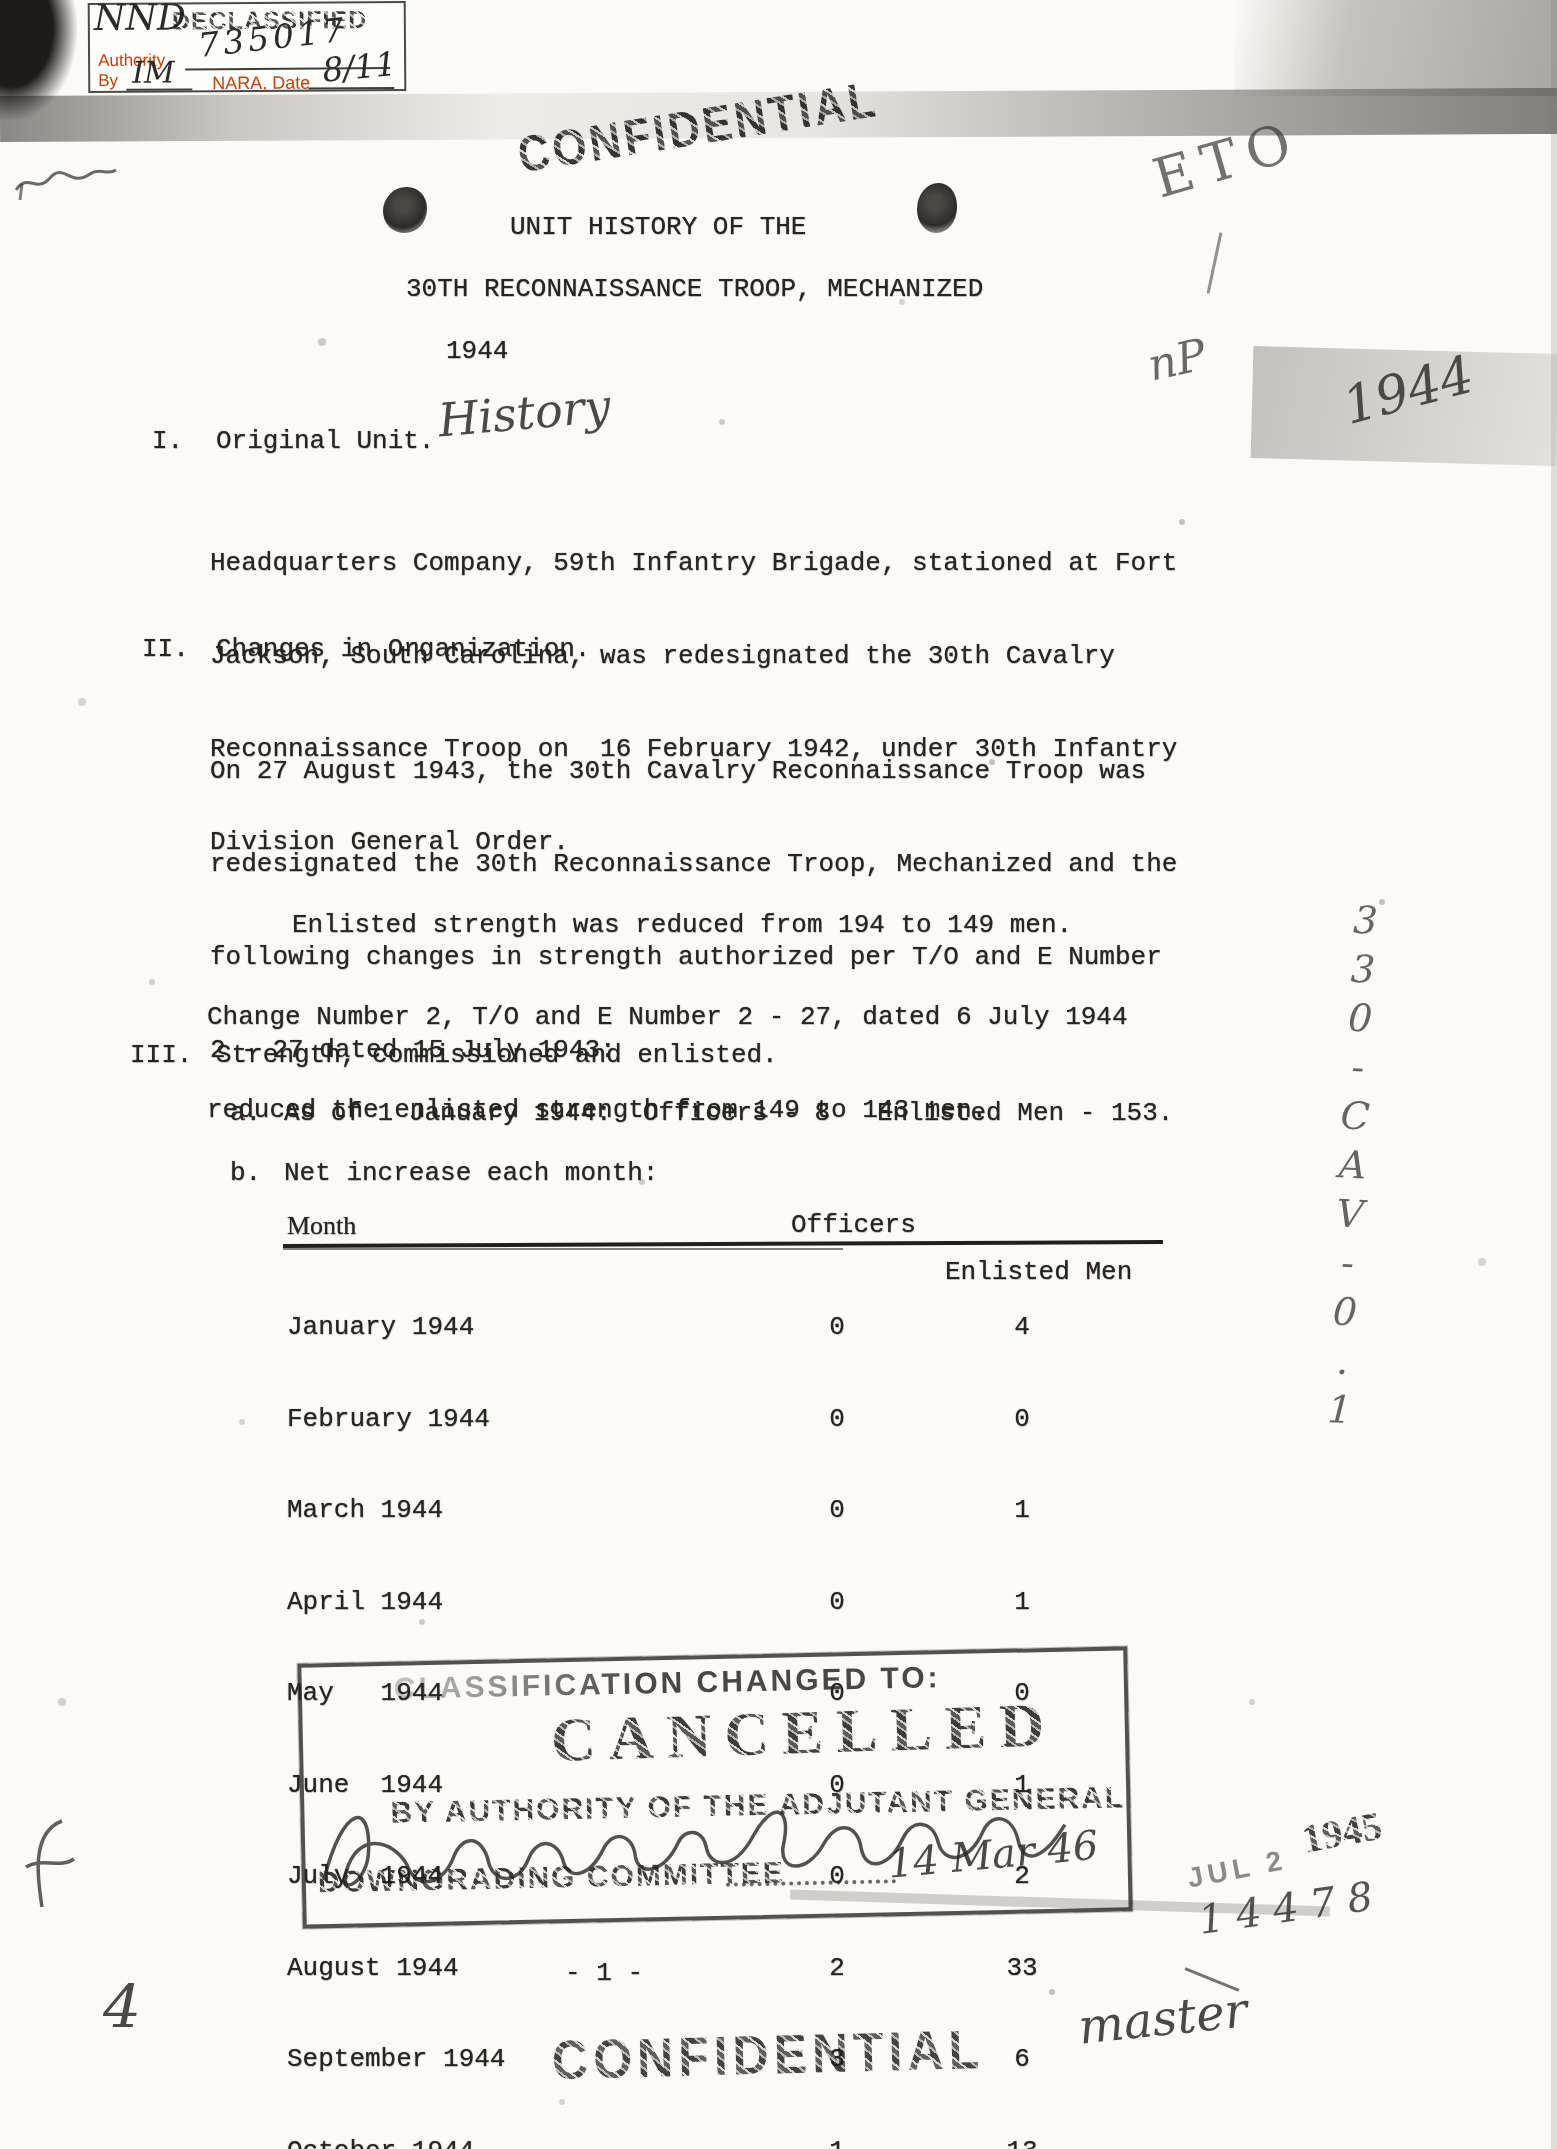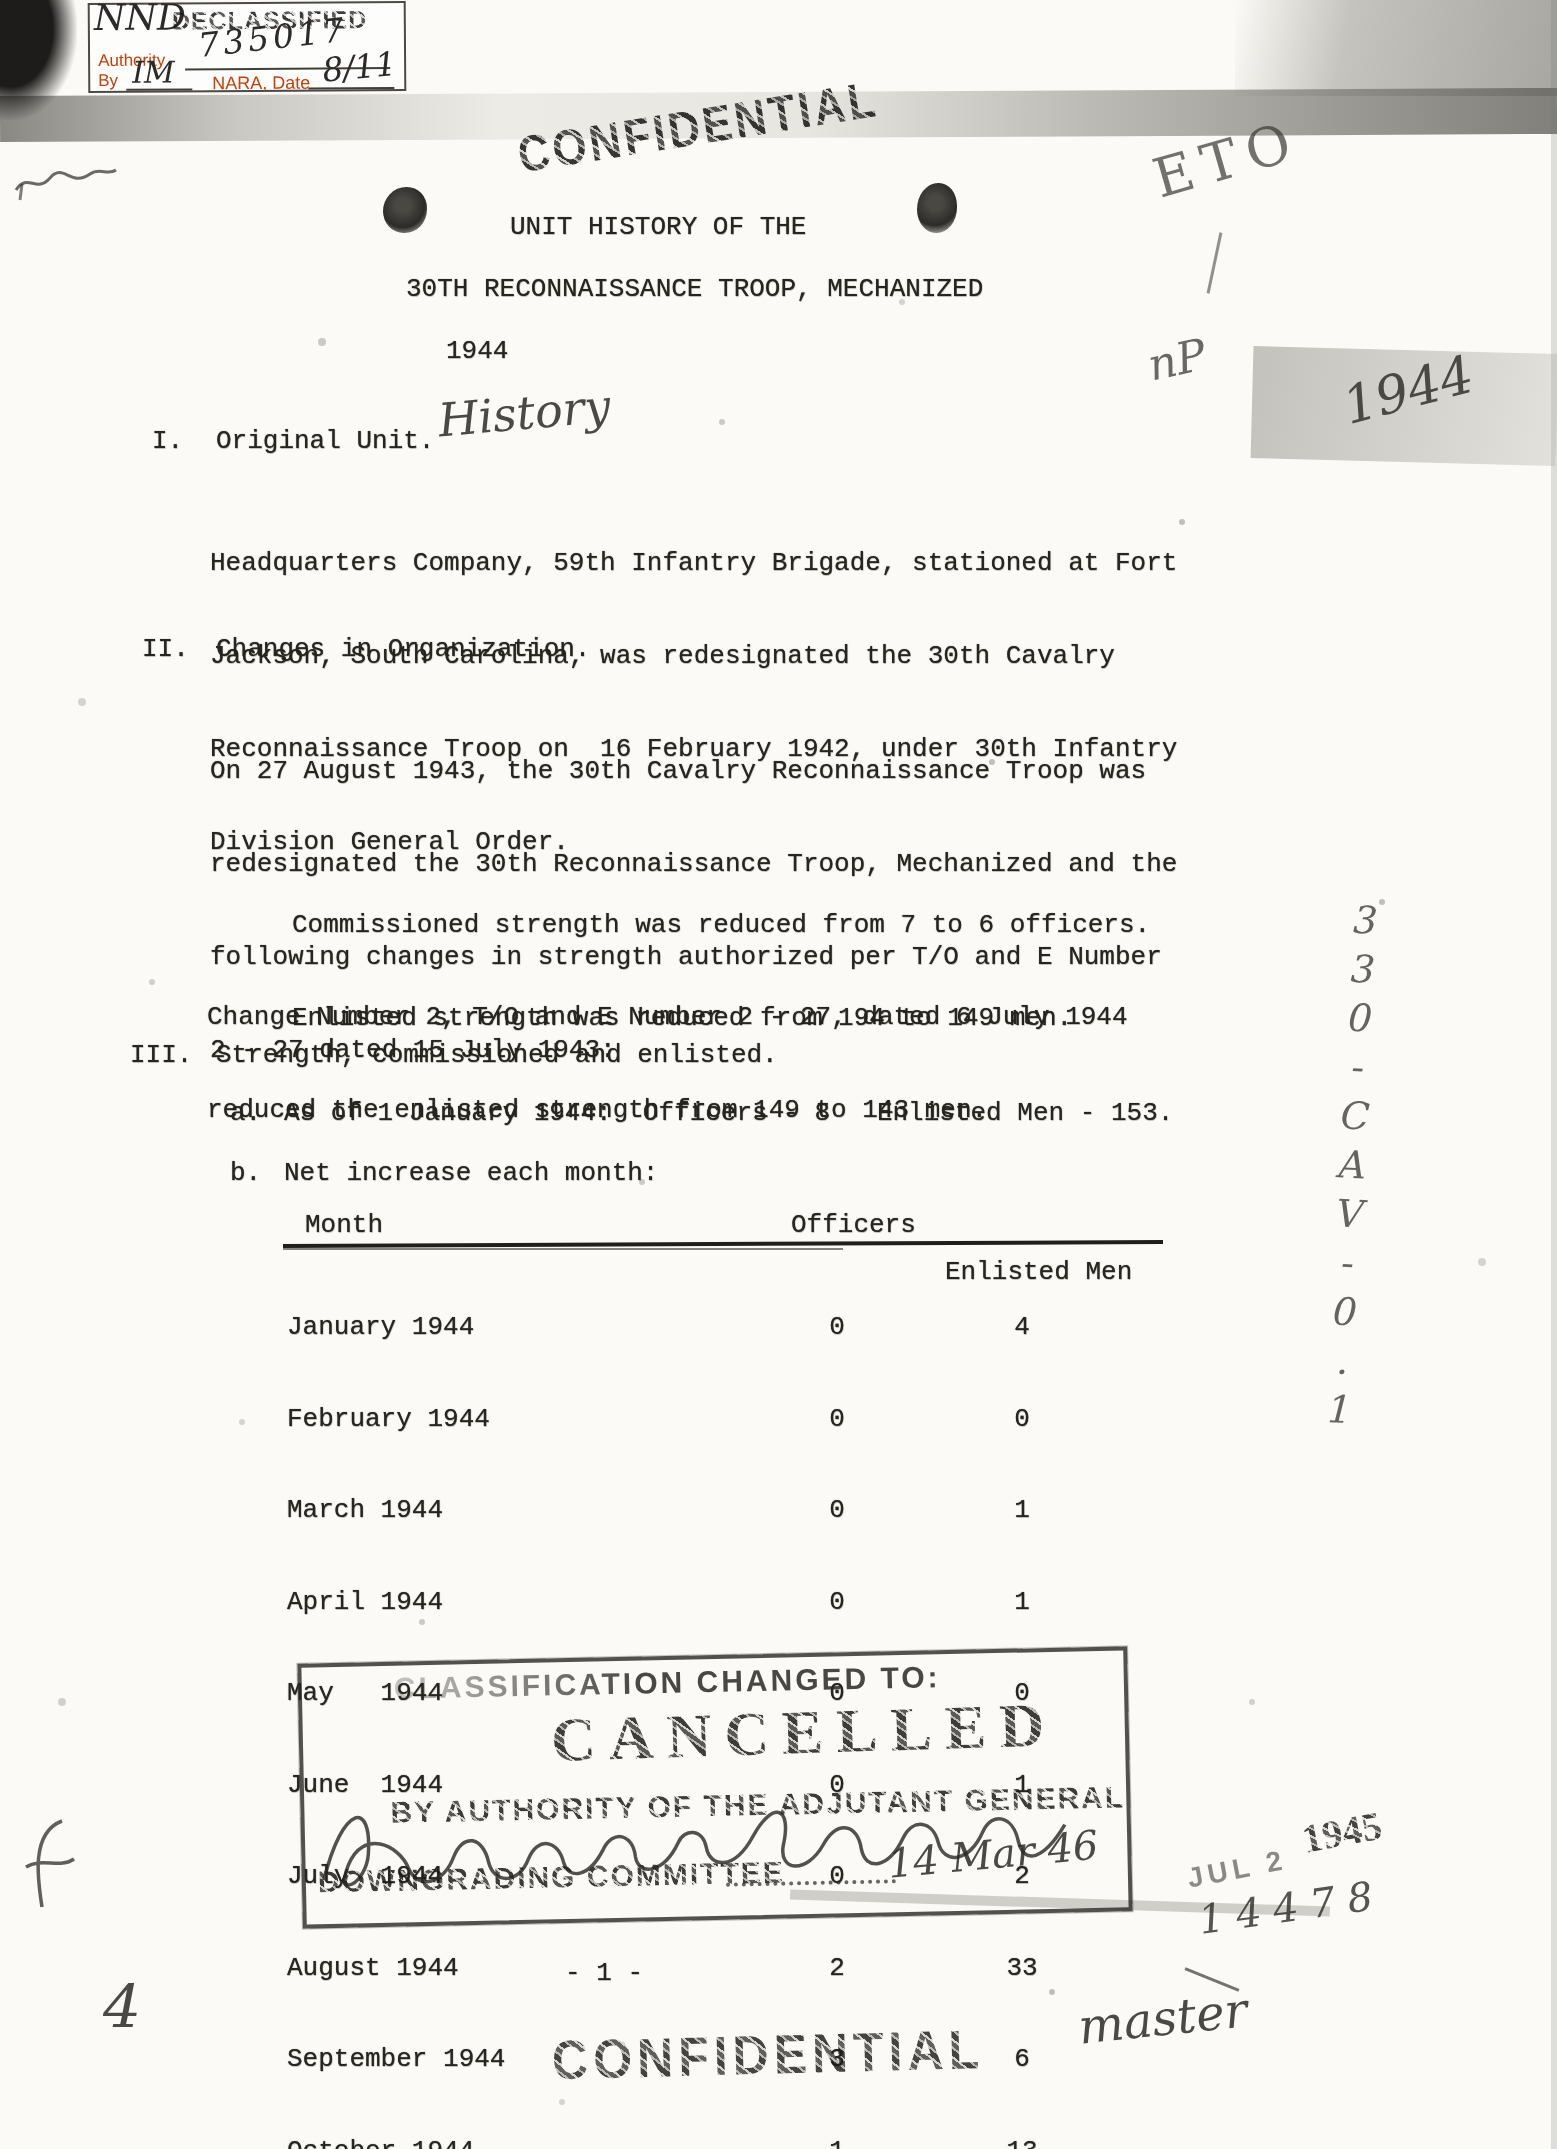--- a/index.html
+++ b/index.html
@@ -137,36 +137,35 @@
 
   <div class="abs mono" style="left:142px; top:634px;">II.</div>
   <div class="abs mono" style="left:216px; top:634px;">Changes in Organization.</div>
   <div class="abs mono" style="left:210px; top:694px;">
     <div>On 27 August 1943, the 30th Cavalry Reconnaissance Troop was</div>
     <div>redesignated the 30th Reconnaissance Troop, Mechanized and the</div>
     <div>following changes in strength authorized per T/O and E Number</div>
     <div>2 - 27 dated 15 July 1943:</div>
   </div>
   <div class="abs mono" style="left:292px; top:848px;">
-    <div>Commissioned strength was reduced from 7 to 6 officers.</div>
     <div>Enlisted strength was reduced from 194 to 149 men.</div>
   </div>
   <div class="abs mono" style="left:207px; top:940px;">
     <div>Change Number 2, T/O and E Number 2 - 27, dated 6 July 1944</div>
     <div>reduced the enlisted strength from 149 to 143 men.</div>
   </div>
 
   <div class="abs mono" style="left:130px; top:1040px;">III.</div>
   <div class="abs mono" style="left:216px; top:1040px;">Strength, commissioned and enlisted.</div>
   <div class="abs mono" style="left:230px; top:1098px;">a.</div>
   <div class="abs mono" style="left:284px; top:1098px;">As of 1 January 1944:  Officers - 8   Enlisted Men - 153.</div>
   <div class="abs mono" style="left:230px; top:1158px;">b.</div>
   <div class="abs mono" style="left:284px; top:1158px;">Net increase each month:</div>
 
-  <div class="abs mono" style="left:305px; top:1210px;">Month</div>
+  <div class="abs mono" style="left:287px; top:1210px;font-family:Liberation Serif, serif;">Month</div>
   <div class="abs mono" style="left:791px; top:1210px;">Officers</div>
   <div class="abs mono" style="left:945px; top:1210px;margin-top:47px;">Enlisted Men</div>
   <div class="abs tbl-rule" style="left:283px; top:1242px; width:880px; transform:rotate(-.25deg);"></div>
   <div class="abs tbl-rule" style="left:283px; top:1248px; width:560px; height:2px; opacity:.55;"></div>
 
   <div class="abs mono" style="left:287px; top:1251px; line-height:30.5px;">
     <div class="trow"><span class="tc-month">January 1944</span><span class="tc-off">0</span><span class="tc-enl">4</span></div>
     <div class="trow"><span class="tc-month">February 1944</span><span class="tc-off">0</span><span class="tc-enl">0</span></div>
     <div class="trow"><span class="tc-month">March 1944</span><span class="tc-off">0</span><span class="tc-enl">1</span></div>
     <div class="trow"><span class="tc-month">April 1944</span><span class="tc-off">0</span><span class="tc-enl">1</span></div>

